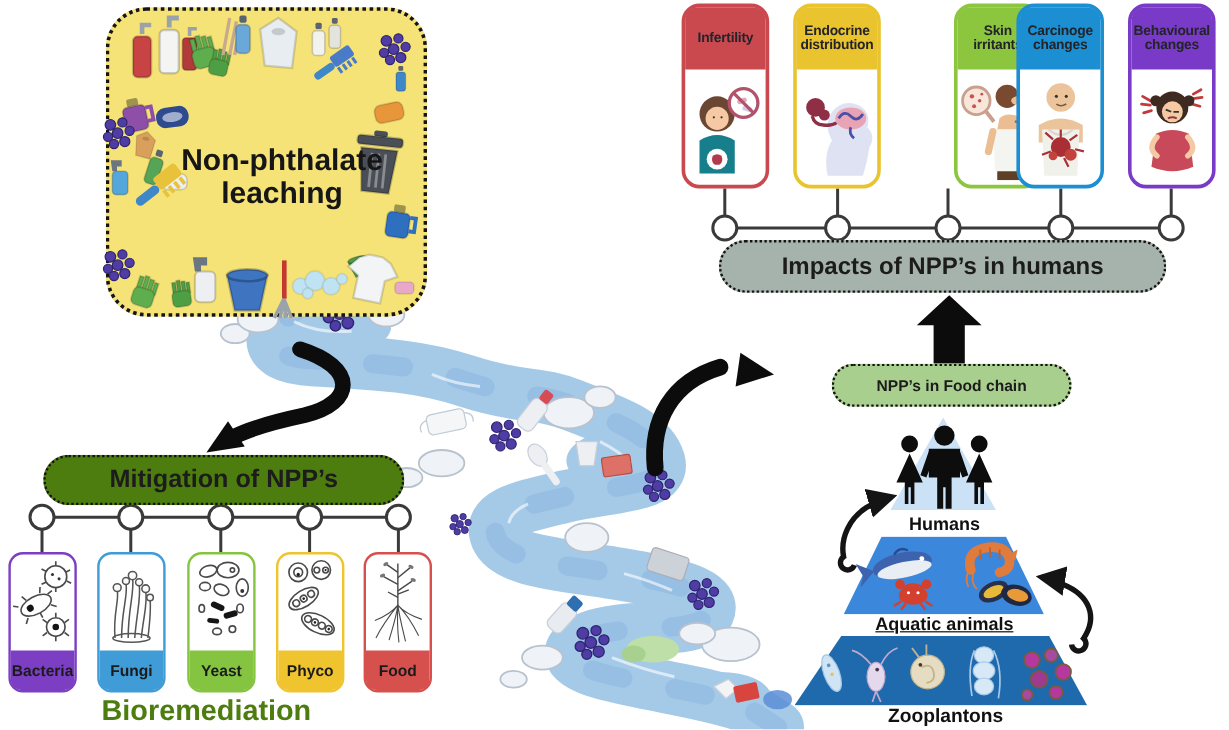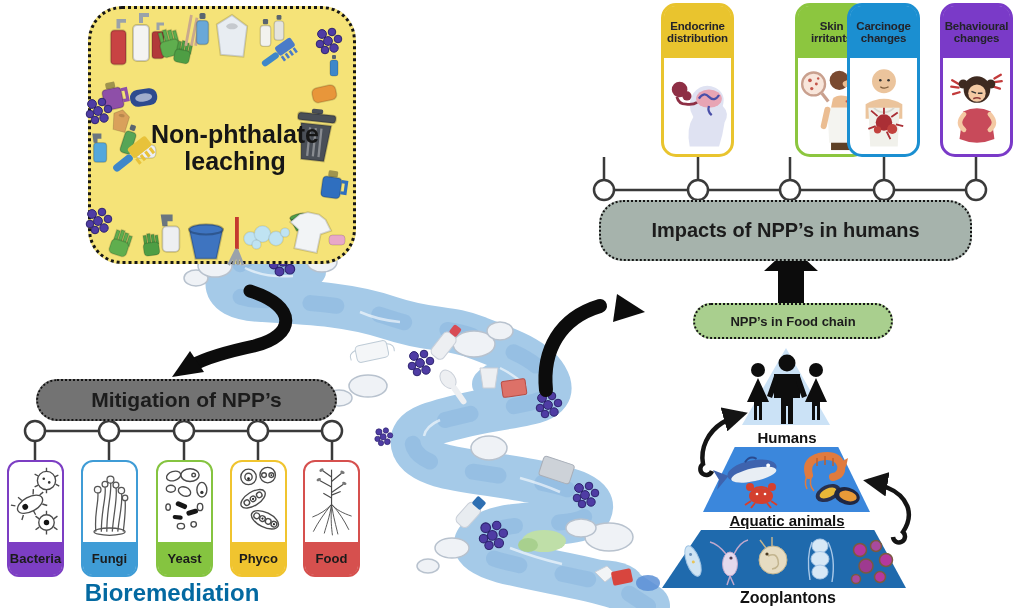--- a/index.html
+++ b/index.html
@@ -8,22 +8,22 @@
   .abs{position:absolute;}
   #scene{position:absolute;left:0;top:0;z-index:1;}
   
   #leach-box{left:88px;top:6px;width:268px;height:258px;background:#F5E378;
              border:3.5px dotted #151515;border-radius:34px;box-sizing:border-box;z-index:2;}
   #leach-title{position:absolute;left:34px;right:8px;top:112px;text-align:center;
                font-size:25px;font-weight:700;line-height:1.08;color:#161616;}
   
   .pill{display:flex;align-items:center;justify-content:center;border:2.5px dotted #141414;
         border-radius:24px;font-weight:700;color:#1C1C1C;box-sizing:border-box;z-index:3;text-align:center;}
-  #impacts-pill{left:599px;top:200px;width:373px;height:61px;background:#A6B3AC;font-size:20px;}
-  #mitigation-pill{left:36px;top:379px;width:301px;height:42px;background:#737373;font-size:21px;}
+  #impacts-pill{left:599px;top:200px;width:373px;height:44px;background:#A6B3AC;font-size:20px;}
+  #mitigation-pill{left:36px;top:379px;width:301px;height:42px;background:#4d7c0f;font-size:21px;}
   #food-pill{left:693px;top:303px;width:200px;height:36px;background:#A9CF8E;font-size:13px;}
   
   .impact-card{position:absolute;top:3px;width:73px;height:154px;background:#fff;
                border:3px solid var(--c);border-radius:15px;box-sizing:border-box;z-index:3;}
   .ic-hd{height:52px;background:var(--c);border-radius:11px 11px 0 0;display:flex;align-items:center;
          justify-content:center;text-align:center;font-weight:700;font-size:11.5px;line-height:1.05;
          color:#23232A;letter-spacing:-0.2px;padding:0 1px;box-sizing:border-box;}
   .ic-bd{height:96px;display:flex;align-items:center;justify-content:center;}
   
   .bio-card{position:absolute;top:460px;width:57px;height:117px;background:#fff;
@@ -37,21 +37,21 @@
               clip-path:polygon(50% 0%,100% 100%,0% 100%);z-index:3;}
   #aquatic-band{left:703px;top:447px;width:167px;height:65px;background:#3B87DC;
                 clip-path:polygon(19% 0%,81% 0%,100% 100%,0% 100%);z-index:3;}
   #zoo-band{left:662px;top:530px;width:244px;height:58px;background:#1F6AAD;
             clip-path:polygon(16% 0%,87% 0%,100% 100%,0% 100%);z-index:3;}
   .pyr-label{position:absolute;text-align:center;font-weight:700;color:#111;z-index:4;}
   #humans-label{left:747px;top:429px;width:80px;font-size:15px;}
   #aquatic-label{left:716px;top:512px;width:142px;font-size:15px;text-decoration:underline;}
   #zoo-label{left:728px;top:589px;width:120px;font-size:16px;}
   #caption-bio{left:72px;top:579px;width:200px;text-align:center;font-size:24px;
-               font-weight:700;color:#0369a1;z-index:3;}
+               font-weight:700;color:#4d7c0f;z-index:3;}
   .illsvg{display:block;}
   .z3{z-index:3;}
 </style>
 </head>
 <body>
 
 <div id="canvas">
 
   <svg id="scene" width="1024" height="608" viewBox="0 0 1024 608">
     <defs>
@@ -291,20 +291,40 @@
       <use href="#sym-spray" width="14" height="26" transform="translate(68,202) scale(1.7)" color="#EDEFF2"></use>
       <use href="#sym-mop" width="12" height="30" transform="translate(136,208) scale(1.6)" color="#C4392F"></use>
       <use href="#sym-bubbles" width="30" height="16" transform="translate(152,216) scale(1.5)" color="#BFE3F2"></use>
       <use href="#sym-glove" width="16" height="18" transform="translate(22,218) rotate(18) scale(1.5)" color="#5FAE4E"></use>
       <use href="#sym-glove" width="16" height="18" transform="translate(48,226) rotate(-8) scale(1.3)" color="#4E9E44"></use>
       <use href="#sym-dots" width="26" height="26" transform="translate(-6,198)" color="#4F3CA4"></use>
     </svg>
     <div id="leach-title">Non-phthalate leaching</div>
   </div>
 
+  <div class="impact-card" style="left: 568px; --c: #C9494F;">
+    <div class="ic-hd">
+      <span>Infertility</span>
+      </div>
+    <div class="ic-bd">
+      <svg class="illsvg" width="73" height="96" viewBox="0 0 73 96">
+        <circle cx="29" cy="36" r="16" fill="#6B4632"></circle>
+        <circle cx="29" cy="40" r="10.5" fill="#F4C9A3"></circle>
+        <circle cx="26" cy="39" r="1" fill="#333"></circle>
+          <circle cx="33" cy="39" r="1" fill="#333"></circle>
+        <path d="M13 60 Q29 50 45 60 L45 90 L13 90 Z" fill="#177E8C"></path>
+        <circle cx="29" cy="77" r="9.5" fill="#FDFDFD"></circle>
+        <path d="M25 74 q4 -3 8 0 q2 6 -2 8 h-4 q-4 -2 -2 -8 Z" fill="#B2394E"></path>
+        <circle cx="53" cy="26" r="13" fill="#FFF" stroke="#B2536B" stroke-width="3"></circle>
+        <rect x="47" y="22" width="9" height="4.5" rx="2.2" fill="#E3A8B8" transform="rotate(-20 51 24)"></rect>
+        <rect x="52" y="29" width="9" height="4.5" rx="2.2" fill="#D8C8E8" transform="rotate(15 56 31)"></rect>
+        <line x1="44" y1="17" x2="62" y2="35" stroke="#B2536B" stroke-width="3"></line>
+      </svg>
+    </div>
+  </div>
 
   <div class="impact-card" style="left: 661px; --c: #E9C42E;">
     <div class="ic-hd">
       <span>Endocrine distribution</span>
       </div>
     <div class="ic-bd">
       <svg class="illsvg" width="73" height="96" viewBox="0 0 73 96">
         <path d="M28 92 Q24 72 32 60 Q24 46 32 34 Q42 22 56 28 Q68 34 64 48 Q72 56 66 66 Q64 80 60 92 Z" fill="#DFE2F2"></path>
         <ellipse cx="49" cy="40" rx="14" ry="10" fill="#E8A4B4"></ellipse>
         <path d="M38 40 q5 -8 11 -2 q6 6 11 -2" stroke="#4A4FA8" stroke-width="2.5" fill="none"></path>

